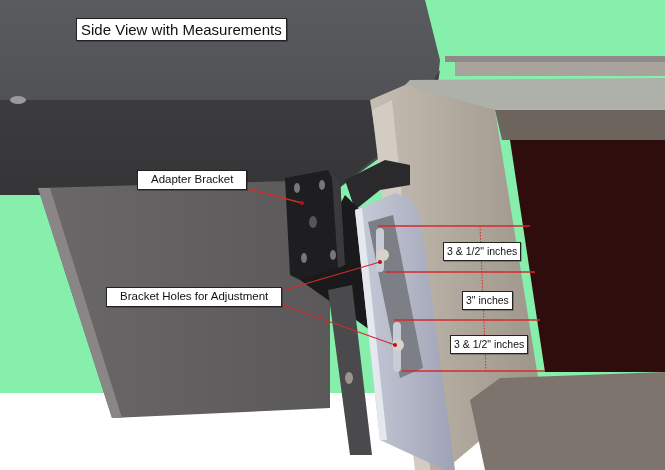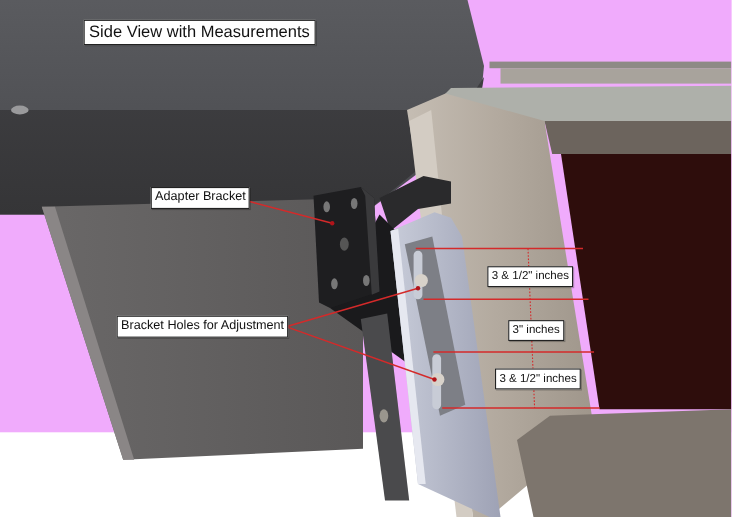--- a/index.html
+++ b/index.html
@@ -1,30 +1,30 @@
 <!DOCTYPE html>
 <html><head>
 <meta charset="utf-8">
 <style>
   html, body { margin: 0; padding: 0; }
   body { width: 665px; height: 470px; overflow: hidden; background: #ffffff; font-family: "Liberation Sans", sans-serif; }
-  #stage { position: relative; width: 665px; height: 393px; background: #f0abfc; }
+  #stage { position: relative; width: 665px; height: 393px; background: #86efac; }
   #stage svg.scene { position: absolute; left: 0; top: 0; }
   .label {
     position: absolute;
     background: #ffffff;
     border: 1px solid #222;
     color: #111;
     font-family: "Liberation Sans", sans-serif;
     white-space: nowrap;
     line-height: 1;
     box-shadow: 1px 1px 0 rgba(0,0,0,0.25);
   }
   .title { left: 76px; top: 18px; font-size: 15px; padding: 3px 4px 3px 4px; }
-  .callout { font-size: 11.5px; padding: 3px 3px; }
+  .callout { font-size: 11.5px; padding: 3px 13px; }
   .meas { font-size: 10.5px; padding: 3px 3px; }
 </style>
 </head>
 <body>
 
 <div id="stage">
   <svg class="scene" width="665" height="470" viewBox="0 0 665 470">
     <defs>
       <linearGradient id="gHousing" x1="0" y1="0" x2="0" y2="1">
         <stop offset="0" stop-color="#5a5b5f"></stop>

